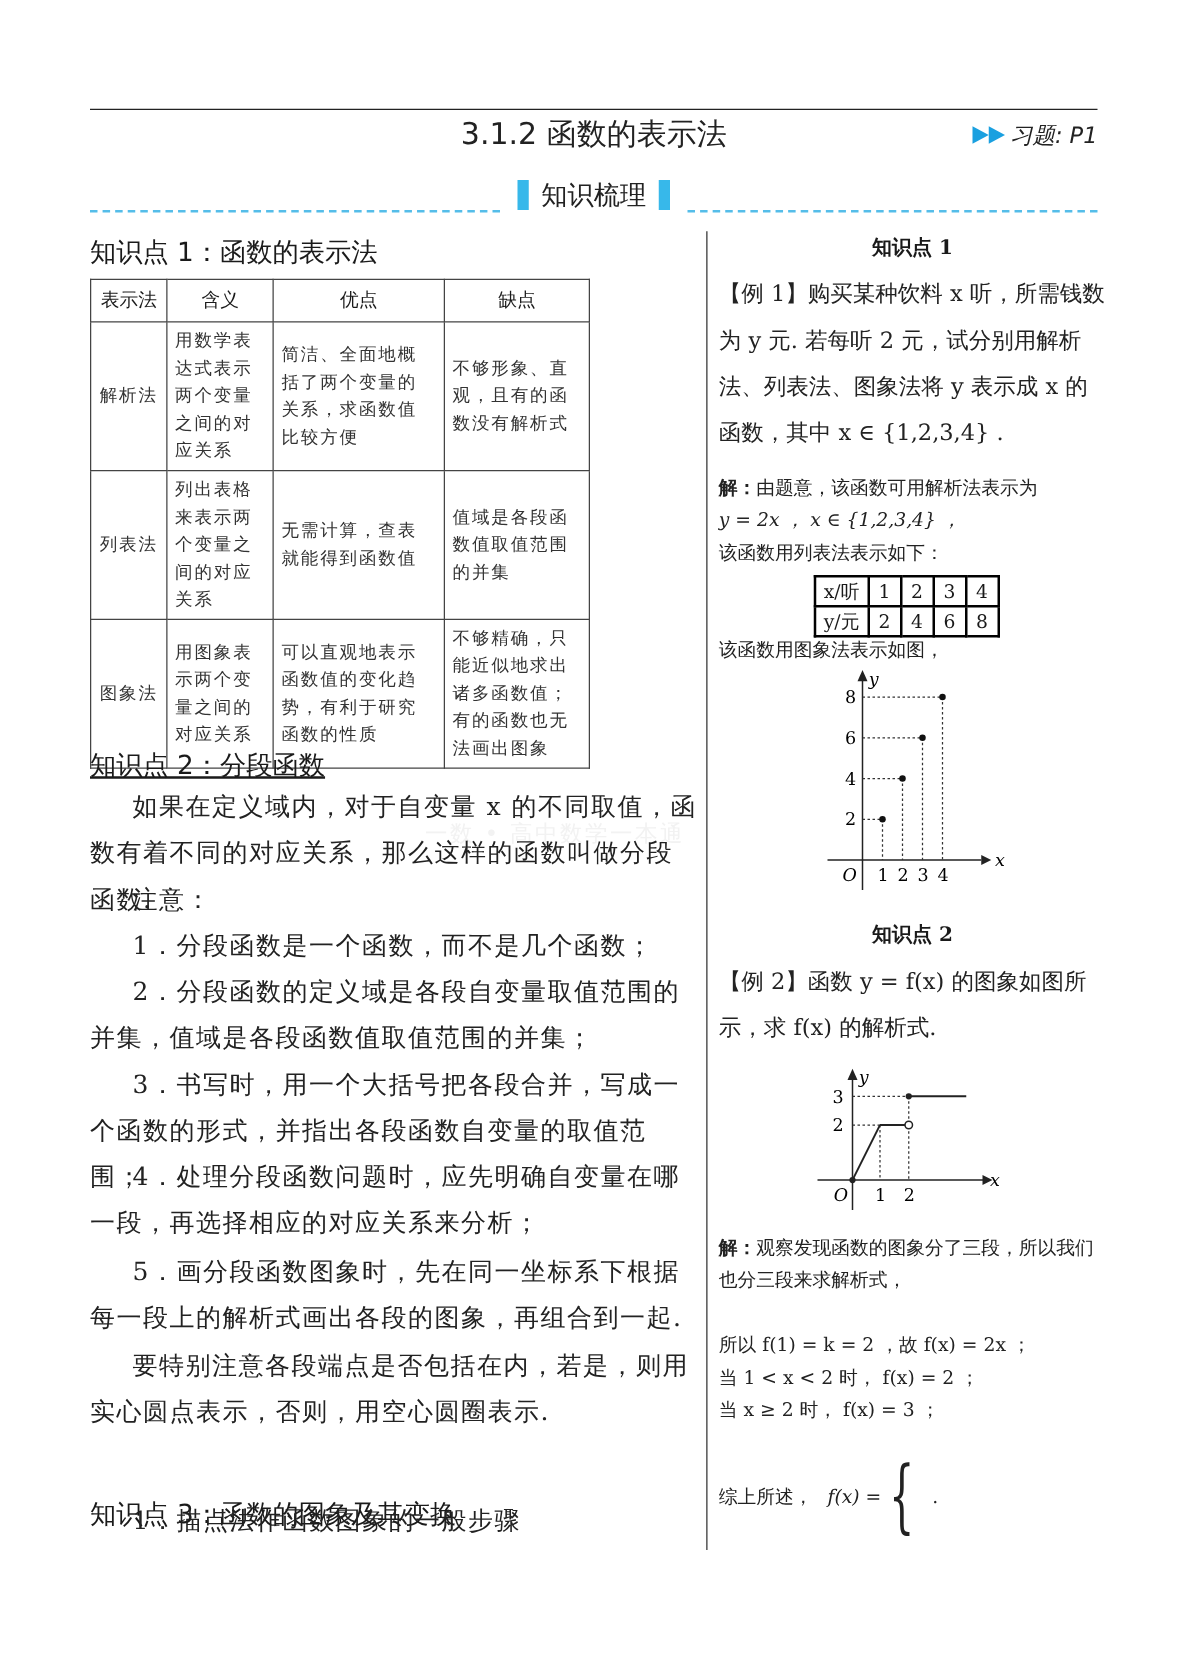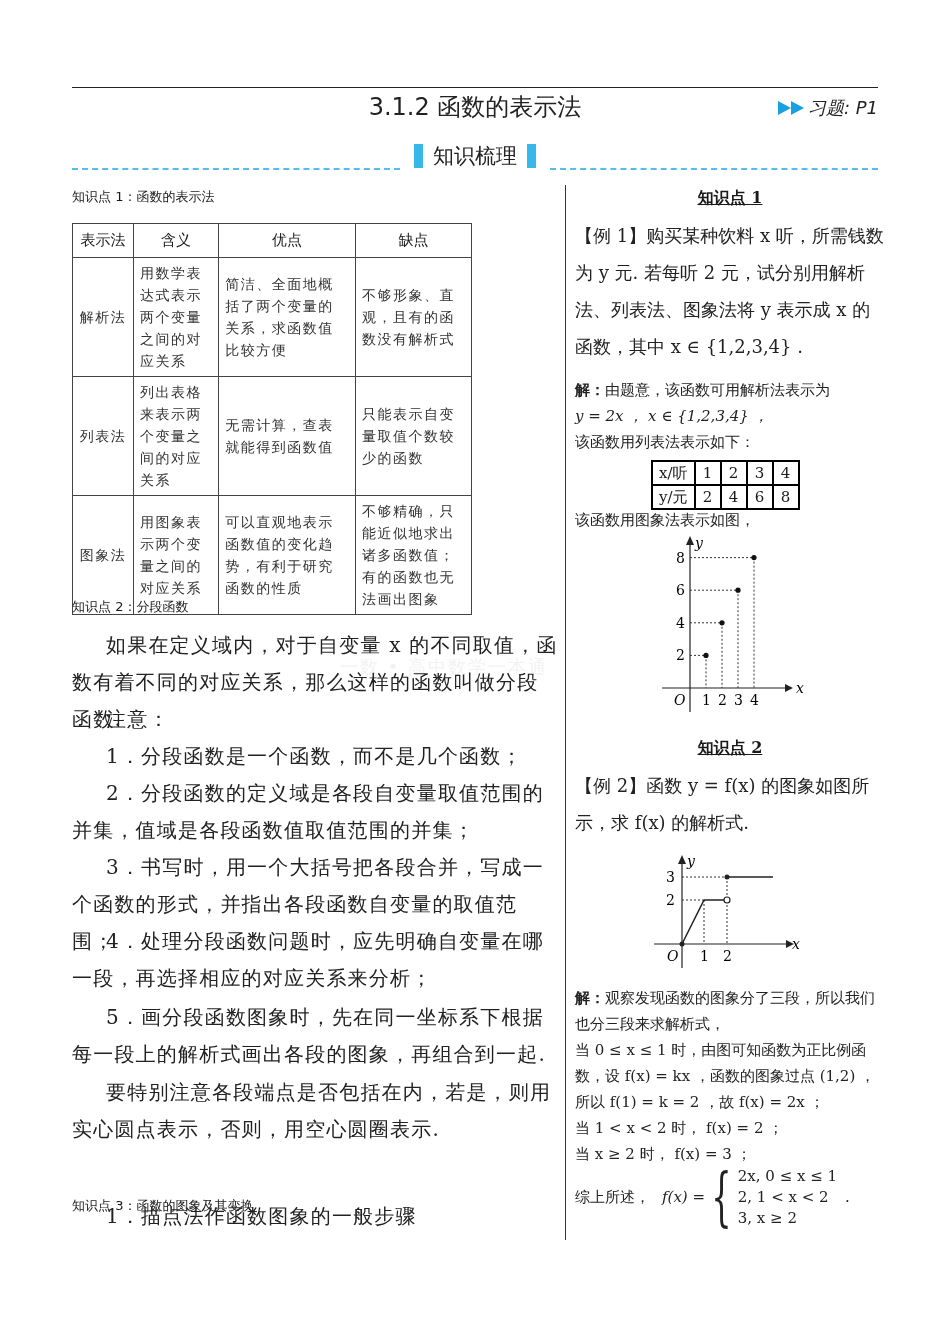--- a/index.html
+++ b/index.html
@@ -15,33 +15,33 @@
   .arrow-icon span { width: 0; height: 0; border-top: 7px solid transparent; border-bottom: 7px solid transparent;
                      border-left: 13px solid #1aa0e0; display: inline-block; }
   .section-banner { left: 72px; width: 806px; top: 140px; height: 30px; display: flex; align-items: flex-end; }
   .dash-line { flex: 1; height: 0; border-top: 2px dashed #55bde9; }
   .banner-mid { display: flex; align-items: center; gap: 10px; padding: 0 14px; }
   .banner-bar { width: 9px; height: 24px; background: #37b8ea; }
   .banner-text { font-family: "DejaVu Sans", "Liberation Sans", sans-serif; font-size: 21px; color: #222; }
   .col-divider { left: 565px; top: 185px; width: 0; height: 1055px; border-left: 1.5px solid #333; }
 
   
-  .kp-heading { font-family: "DejaVu Sans", "Liberation Sans", sans-serif; font-size: 13px; color: #1a1a1a; }
+  .kp-heading { font-family: "DejaVu Sans", "Liberation Sans", sans-serif; font-size: 21px; color: #1a1a1a; }
   table.methods { position: absolute; left: 72px; top: 223px; width: 400px; border-collapse: collapse;
                   font-family: "DejaVu Serif", serif; font-size: 14px; }
   table.methods td, table.methods th { border: 1px solid #444; vertical-align: middle; }
   table.methods th { height: 31px; font-weight: normal; font-family: "DejaVu Sans", sans-serif; font-size: 15px; }
   table.methods td { padding: 4px 6px; line-height: 22px; letter-spacing: 1.5px; color: #333; }
   table.methods td.method { text-align: center; }
   .para { left: 72px; width: 486px; font-size: 20px; line-height: 37px; letter-spacing: 1.2px; color: #222; }
   .indent { text-indent: 34px; }
 
   
   .r-heading { left: 575px; width: 310px; text-align: center; font-size: 16px; font-weight: bold;
-               font-family: "DejaVu Serif", serif; text-decoration: underline; }
+               font-family: "DejaVu Serif", serif; }
   .r-para { left: 575px; width: 310px; font-size: 18px; line-height: 37px; color: #222; }
   .r-small { left: 575px; width: 312px; font-size: 15px; line-height: 26px; color: #222; }
   .bold { font-weight: bold; }
   i.m { font-style: italic; }
   table.xy { position: absolute; left: 651px; top: 460px; border-collapse: collapse; font-size: 15px; }
   table.xy td { border: 2px solid #000000; padding: 0 6px; height: 22px; text-align: center; min-width: 12px; }
   .watermark { left: 340px; top: 655px; font-family: "DejaVu Sans", sans-serif; font-size: 18px; color: #f2f2f2;
                letter-spacing: 2px; }
   svg text { font-family: "DejaVu Serif", "Liberation Serif", serif; }
   .brace-block { display: inline-flex; align-items: center; vertical-align: middle; }
@@ -94,32 +94,32 @@
   <tr style="height:98px">
     <td class="method">解析法</td>
     <td>用数学表达式表示两个变量之间的对应关系</td>
     <td>简洁、全面地概括了两个变量的关系，求函数值比较方便</td>
     <td>不够形象、直观，且有的函数没有解析式</td>
   </tr>
   <tr style="height:98px">
     <td class="method">列表法</td>
     <td>列出表格来表示两个变量之间的对应关系</td>
     <td>无需计算，查表就能得到函数值</td>
-    <td>只能表示自变量取值个数较少的函数</td>
+    <td>值域是各段函数值取值范围的并集</td>
   </tr>
   <tr style="height:118px">
     <td class="method">图象法</td>
     <td>用图象表示两个变量之间的对应关系</td>
     <td>可以直观地表示函数值的变化趋势，有利于研究函数的性质</td>
     <td>不够精确，只能近似地求出诸多函数值；有的函数也无法画出图象</td>
   </tr>
 </tbody>
   </table>
 
-<div class="abs kp-heading" style="left:72px; top:598px;">知识点 2：分段函数</div>
+<div class="abs kp-heading" style="left:72px; top:598px;text-decoration:underline;">知识点 2：分段函数</div>
 <div class="abs para indent" style="top:627px;">如果在定义域内，对于自变量 x 的不同取值，函数有着不同的对应关系，那么这样的函数叫做分段函数.</div>
 <div class="abs para indent" style="top:701px;">注意：</div>
 <div class="abs para indent" style="top:738px;">1．分段函数是一个函数，而不是几个函数；</div>
 <div class="abs para indent" style="top:775px;">2．分段函数的定义域是各段自变量取值范围的并集，值域是各段函数值取值范围的并集；</div>
 <div class="abs para indent" style="top:849px;">3．书写时，用一个大括号把各段合并，写成一个函数的形式，并指出各段函数自变量的取值范围；</div>
 <div class="abs para indent" style="top:923px;">4．处理分段函数问题时，应先明确自变量在哪一段，再选择相应的对应关系来分析；</div>
 <div class="abs para indent" style="top:999px;">5．画分段函数图象时，先在同一坐标系下根据每一段上的解析式画出各段的图象，再组合到一起.</div>
 <div class="abs para indent" style="top:1074px;">要特别注意各段端点是否包括在内，若是，则用实心圆点表示，否则，用空心圆圈表示.</div>
 
 <div class="abs kp-heading" style="left:72px; top:1169px;margin-top:28px;">知识点 3：函数的图象及其变换</div>
@@ -215,31 +215,26 @@
   <circle cx="87" cy="50" r="3" fill="#fff" stroke="#222" stroke-width="1.2"></circle>
   <circle cx="87" cy="27" r="2.5" fill="#222"></circle>
   <text x="26" y="32" font-size="14">3</text>
   <text x="26" y="55" font-size="14">2</text>
   <text x="60" y="111" font-size="14">1</text>
   <text x="83" y="111" font-size="14">2</text>
 </svg>
 
 <div class="abs r-small" style="top:985px;">
   <span class="bold">解：</span><span>观察发现函数的图象分了三段，所以我们也分三段来求解析式，</span><br>
-  <span>当 0 ≤ x ≤ 1 时，由图可知函数为正比例函数，设 f(x) = kx ，函数的图象过点 (1,2) ，</span><br>
+  <br>
   <span>所以 f(1) = k = 2 ，故 f(x) = 2x ；</span><br>
   <span>当 1 &lt; x &lt; 2 时， f(x) = 2 ；</span><br>
   <span>当 x ≥ 2 时， f(x) = 3 ；</span>
 </div>
 
 <div class="abs r-small" style="top:1165px; display:flex; align-items:center;">
   <span>综上所述，</span>
   <i class="m" style="margin-left:12px;">f(x) =</i>
   <span class="brace-block">
     <span class="brace">{</span>
-    <span class="cases">
-      <span>2x, 0 ≤ x ≤ 1</span>
-      <span>2, 1 &lt; x &lt; 2</span>
-      <span>3, x ≥ 2</span>
-    </span>
   </span>
   <span style="margin-left:8px;">.</span>
 </div>
 
 </body></html>

